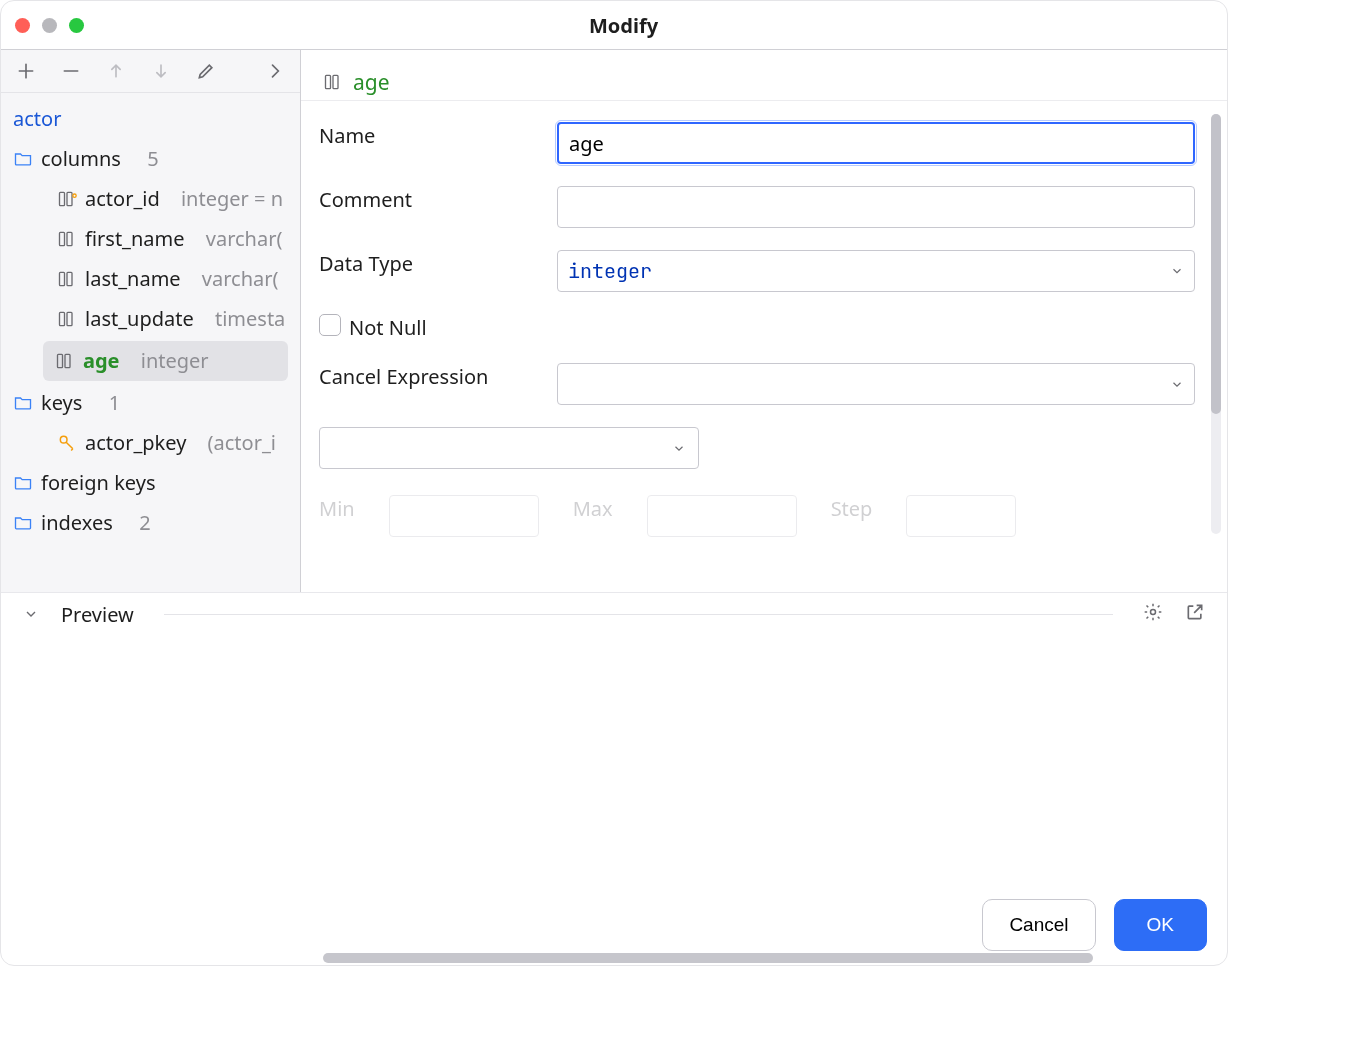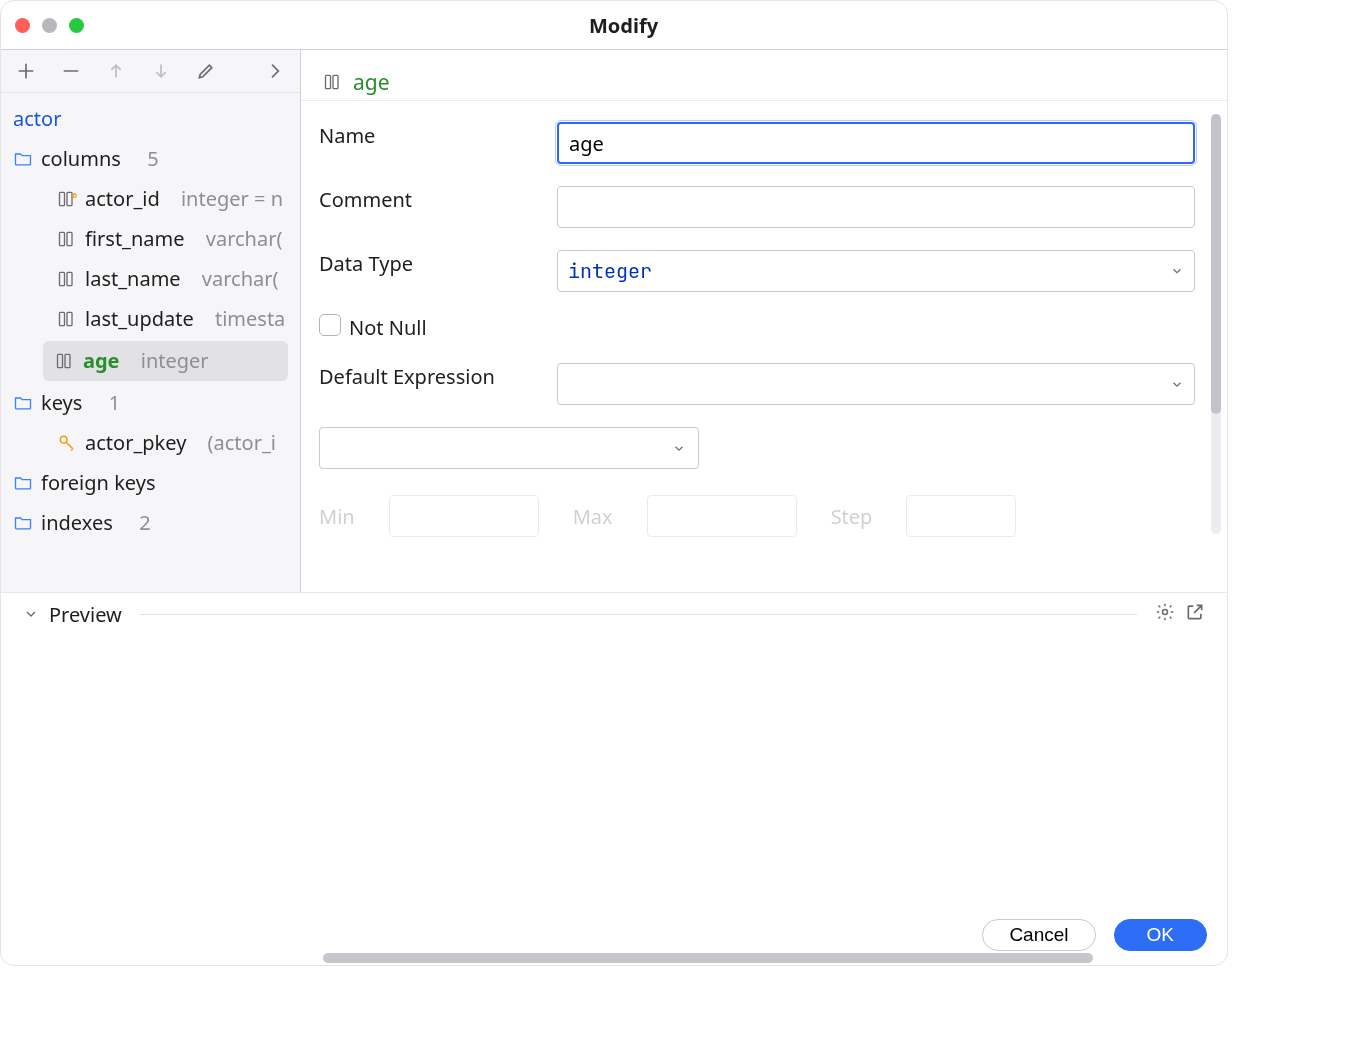--- a/index.html
+++ b/index.html
@@ -75,41 +75,41 @@
   .lbl{width:230px}
   .input,.combo,.numbox{height:42px;border:1px solid #c8c8cf;border-radius:4px;background:#fff;font:inherit;padding:4px 10px}
   .input.focus{border:2px solid #2f66ff;outline:1px solid rgba(47,102,255,.35);outline-offset:1px}
   .input{flex:1}
   .combo{flex:1;display:flex;align-items:center;position:relative;font-family:var(--mono);color:var(--kw)}
   .combo.plain{font-family:inherit;color:inherit}
   .combo .chev{position:absolute;right:10px;top:50%;transform:translateY(-50%)}
   .select{width:380px;height:42px;border:1px solid #c8c8cf;border-radius:4px;background:#fff;position:relative}
   .select .chev{position:absolute;right:12px;top:50%;transform:translateY(-50%)}
   .check{width:22px;height:22px;border:1.6px solid #b4b4bb;border-radius:5px;background:#fff;flex:0 0 22px}
-  .numrow{display:flex;gap:34px;align-items:center;opacity:.35;margin-top:4px}
+  .numrow{display:flex;gap:34px;align-items:flex-start;opacity:.35;margin-top:4px}
   .numlbl{color:#7a7a80}
   .numbox{width:150px}
   .vscroll{position:absolute;right:6px;top:64px;width:10px;height:420px;background:#ededf1;border-radius:6px}
   .vscroll .thumb{width:100%;height:300px;background:#c2c2c9;border-radius:6px}
   .hscroll{position:absolute;left:322px;bottom:2px;height:10px;width:770px;background:#c6c6cc;border-radius:6px}
 
   
   .preview{padding:8px 22px 0 22px}
-  .preview-head{display:flex;align-items:center;gap:10px;color:#1e1e1e}
+  .preview-head{display:flex;align-items:center;gap:22px;color:#1e1e1e}
   .preview-head .rule{flex:1;height:1px;background:#e4e4e8;margin-left:8px;margin-right:8px}
   .preview-head svg{stroke:#6b6b70}
   .sql{margin-top:10px;border:1px solid var(--border);border-radius:4px;height:210px;padding:14px 16px;font-family:var(--mono);font-size:21px;line-height:36px;white-space:pre;position:relative}
   .sql .kw{color:var(--kw);font-weight:700}
   .sql .ident{color:var(--purple)}
   .sql .vbar{position:absolute;right:4px;top:6px;bottom:6px;width:10px;background:#ededf1;border-radius:6px}
   .sql .vbar .thumb{width:100%;height:120px;background:#c2c2c9;border-radius:6px}
 
   
   .footer{position:absolute;bottom:14px;right:20px;display:flex;gap:18px}
-  .btn{height:32px;padding:0 26px;border-radius:16px;font-size:19px;border:1px solid #c8c8cf;background:#fff}
+  .btn{height:52px;padding:0 26px;border-radius:10px;font-size:19px;border:1px solid #c8c8cf;background:#fff}
   .btn.primary{background:#2d6df6;color:#fff;border-color:#2d6df6;padding:0 32px}
 </style>
 </head>
 <body>
 
 <div class="titlebar">
   <div class="traffic">
     <div class="dot red"></div>
     <div class="dot yellow"></div>
     <div class="dot green"></div>
@@ -261,21 +261,21 @@
           <span class="chev"><svg width="14" height="14" viewBox="0 0 24 24" fill="none" stroke="#6b6b70" stroke-width="2">
                 <path d="M6 9l6 6 6-6"></path>
               </svg></span>
         </div>
       </div>
       <div class="frow" style="">
         <span class="check"></span>
         <span>Not Null</span>
       </div>
       <div class="frow">
-        <div class="lbl">Default Expression</div>
+        <div class="lbl">Cancel Expression</div>
         <div class="combo plain">
           <span></span>
           <span class="chev"><svg width="14" height="14" viewBox="0 0 24 24" fill="none" stroke="#6b6b70" stroke-width="2">
                 <path d="M6 9l6 6 6-6"></path>
               </svg></span>
         </div>
       </div>
       <div class="frow">
         <div class="select">
           <span class="chev"><svg width="14" height="14" viewBox="0 0 24 24" fill="none" stroke="#6b6b70" stroke-width="2">

